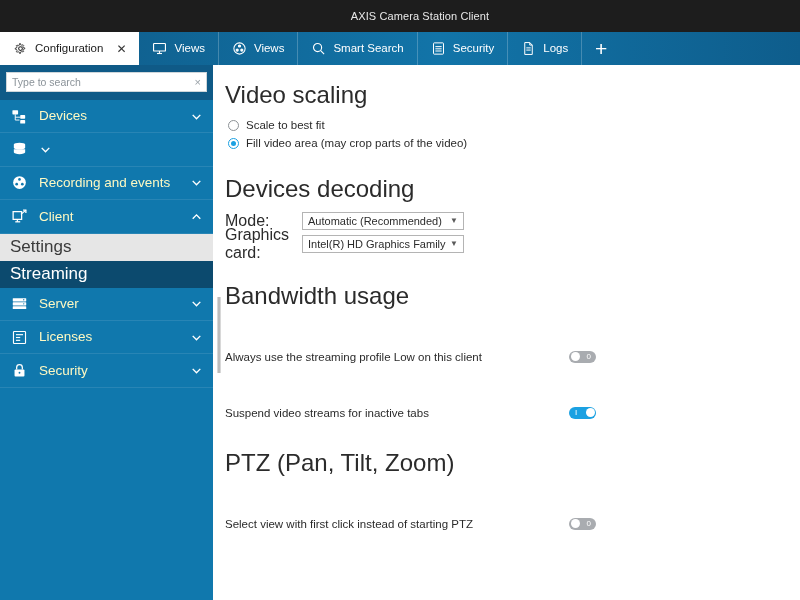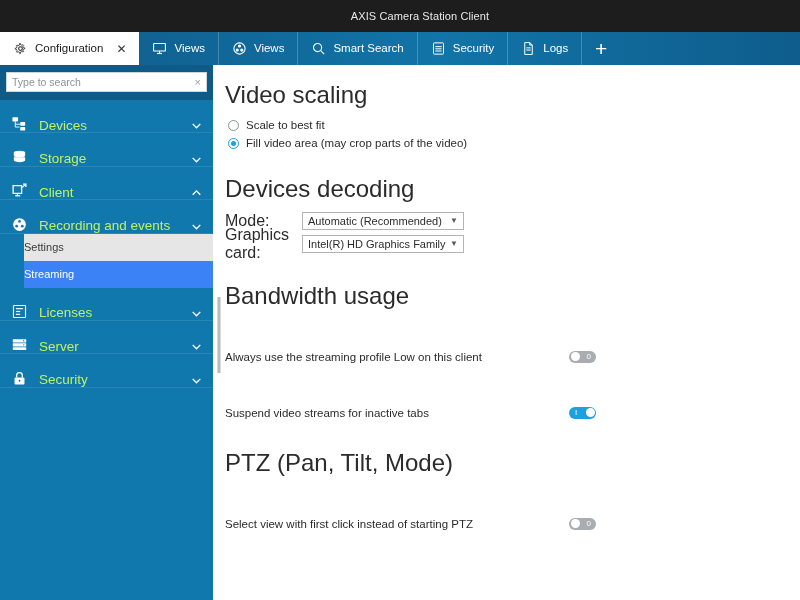--- a/index.html
+++ b/index.html
@@ -124,49 +124,49 @@
   .search-clear {
     color: #9aa2a8;
     font-size: 11px;
     line-height: 1;
     padding-left: 4px;
   }
 
   .nav-item {
     height: 33.4px;
     display: flex;
-    align-items: flex-end;
+    align-items: center;
     padding: 0 10px 0 11px;
-    color: #bef264;
+    color: #fef9c3;
     font-size: 13.5px;
     border-bottom: 1px solid rgba(255,255,255,0.10);
   }
   .nav-item .nav-ico {
     width: 17px; height: 17px;
     flex: 0 0 auto;
     margin-right: 11px;
     display: block;
   }
   .nav-item .nav-label { flex: 1; line-height: 1; }
   .nav-item .chev { width: 13px; height: 13px; flex: 0 0 auto; }
   .nav-item.expanded { background: #1078ad; }
 
   .sub-item {
     height: 27px;
     display: flex;
     align-items: center;
-    font-size: 11px;
-    margin-left: 24px;
+    padding-left: 10px;
+    font-size: 17px;
   }
   .sub-item.plain {
     background: #e6e6e6;
     color: #3b3b3b;
   }
   .sub-item.selected {
-    background: #3b82f6;
+    background: #0c4a6e;
     color: #ffffff;
   }
 
   .sidebar-fill { flex: 1; background: #1078ad; }
 
   
   .content {
     flex: 1;
     background: #ffffff;
     padding: 16px 0 10px 12px;
@@ -396,89 +396,88 @@
         <polyline points="5,9 12,16 19,9"></polyline>
       </svg>
     </div>
 
     <div class="nav-item">
       <svg class="nav-ico" viewBox="0 0 24 24" fill="#fff">
         <ellipse cx="12" cy="5" rx="8" ry="2.6"></ellipse>
         <path d="M4 5v4.5c0 1.4 3.6 2.6 8 2.6s8-1.2 8-2.6V5z"></path>
         <path d="M4 11.5V16c0 1.4 3.6 2.6 8 2.6s8-1.2 8-2.6v-4.5z"></path>
       </svg>
-      <span class="nav-label">Storage</span>
+      <svg class="chev" viewBox="0 0 24 24" fill="none" stroke="#fff" stroke-width="2.6">
+        <polyline points="5,9 12,16 19,9"></polyline>
+      </svg>
+    </div>
+
+    <div class="nav-item">
+      <svg class="nav-ico" viewBox="0 0 24 24" fill="#fff">
+        <circle cx="12" cy="12" r="9"></circle>
+        <circle cx="12" cy="7.6" r="1.9" fill="#1078ad"></circle>
+        <circle cx="8" cy="14.3" r="1.9" fill="#1078ad"></circle>
+        <circle cx="16" cy="14.3" r="1.9" fill="#1078ad"></circle>
+      </svg>
+      <span class="nav-label">Recording and events</span>
       <svg class="chev" viewBox="0 0 24 24" fill="none" stroke="#fff" stroke-width="2.6">
         <polyline points="5,9 12,16 19,9"></polyline>
       </svg>
     </div>
 
     <div class="nav-item expanded">
       <svg class="nav-ico" viewBox="0 0 24 24" fill="none" stroke="#fff" stroke-width="1.8">
         <path d="M3 5h12v11H3z"></path>
         <line x1="6" y1="19.5" x2="13" y2="19.5"></line>
         <line x1="9" y1="16" x2="9" y2="19.5"></line>
         <path d="M14 9l7-6" stroke-width="1.8"></path>
         <path d="M17 3h4v4" stroke-width="1.8"></path>
       </svg>
       <span class="nav-label">Client</span>
       <svg class="chev" viewBox="0 0 24 24" fill="none" stroke="#fff" stroke-width="2.6">
         <polyline points="5,16 12,9 19,16"></polyline>
       </svg>
     </div>
 
-    <div class="nav-item">
-      <svg class="nav-ico" viewBox="0 0 24 24" fill="#fff">
-        <circle cx="12" cy="12" r="9"></circle>
-        <circle cx="12" cy="7.6" r="1.9" fill="#1078ad"></circle>
-        <circle cx="8" cy="14.3" r="1.9" fill="#1078ad"></circle>
-        <circle cx="16" cy="14.3" r="1.9" fill="#1078ad"></circle>
-      </svg>
-      <span class="nav-label">Recording and events</span>
-      <svg class="chev" viewBox="0 0 24 24" fill="none" stroke="#fff" stroke-width="2.6">
-        <polyline points="5,9 12,16 19,9"></polyline>
-      </svg>
-    </div>
-
     <div class="sub-item plain">
       <span>Settings</span>
     </div>
     <div class="sub-item selected">
       <span>Streaming</span>
     </div>
 
-
-    <div class="nav-item">
-      <svg class="nav-ico" viewBox="0 0 24 24" fill="none" stroke="#fff" stroke-width="1.6">
-        <rect x="3.5" y="3.5" width="17" height="17" rx="1"></rect>
-        <line x1="7" y1="8" x2="17" y2="8"></line>
-        <line x1="7" y1="12" x2="13" y2="12"></line>
-        <line x1="7" y1="16" x2="13" y2="16"></line>
-      </svg>
-      <span class="nav-label">Licenses</span>
-      <svg class="chev" viewBox="0 0 24 24" fill="none" stroke="#fff" stroke-width="2.6">
-        <polyline points="5,9 12,16 19,9"></polyline>
-      </svg>
-    </div>
 
     <div class="nav-item">
       <svg class="nav-ico" viewBox="0 0 24 24" fill="#fff">
         <rect x="2.5" y="4.5" width="19" height="4.5" rx="0.6"></rect>
         <rect x="2.5" y="10.2" width="19" height="4.5" rx="0.6"></rect>
         <rect x="2.5" y="15.9" width="19" height="4" rx="0.6"></rect>
         <circle cx="18" cy="6.7" r="0.9" fill="#1078ad"></circle>
         <circle cx="18" cy="12.4" r="0.9" fill="#1078ad"></circle>
       </svg>
       <span class="nav-label">Server</span>
       <svg class="chev" viewBox="0 0 24 24" fill="none" stroke="#fff" stroke-width="2.6">
         <polyline points="5,9 12,16 19,9"></polyline>
       </svg>
     </div>
 
     <div class="nav-item">
+      <svg class="nav-ico" viewBox="0 0 24 24" fill="none" stroke="#fff" stroke-width="1.6">
+        <rect x="3.5" y="3.5" width="17" height="17" rx="1"></rect>
+        <line x1="7" y1="8" x2="17" y2="8"></line>
+        <line x1="7" y1="12" x2="13" y2="12"></line>
+        <line x1="7" y1="16" x2="13" y2="16"></line>
+      </svg>
+      <span class="nav-label">Licenses</span>
+      <svg class="chev" viewBox="0 0 24 24" fill="none" stroke="#fff" stroke-width="2.6">
+        <polyline points="5,9 12,16 19,9"></polyline>
+      </svg>
+    </div>
+
+    <div class="nav-item">
       <svg class="nav-ico" viewBox="0 0 24 24" fill="none" stroke="#fff" stroke-width="1.8">
         <rect x="5" y="10.5" width="14" height="10" rx="1.4" fill="#fff" stroke="none"></rect>
         <path d="M8 10.5V7.6a4 4 0 018 0v2.9"></path>
         <circle cx="12" cy="15.2" r="1.3" fill="#1078ad" stroke="none"></circle>
       </svg>
       <span class="nav-label">Security</span>
       <svg class="chev" viewBox="0 0 24 24" fill="none" stroke="#fff" stroke-width="2.6">
         <polyline points="5,9 12,16 19,9"></polyline>
       </svg>
     </div>
@@ -539,21 +538,21 @@
       <div class="tg-row">
         <span class="tg-label">Suspend video streams for inactive tabs</span>
         <span class="toggle on">
           <span class="knob"></span>
           <span class="mark">I</span>
         </span>
       </div>
     </div>
 
     <div class="sect gap3">
-      <div class="sect-title">PTZ (Pan, Tilt, Mode)</div>
+      <div class="sect-title">PTZ (Pan, Tilt, Zoom)</div>
 
       <div class="tg-row">
         <span class="tg-label">Select view with first click instead of starting PTZ</span>
         <span class="toggle">
           <span class="knob"></span>
           <span class="mark">0</span>
         </span>
       </div>
     </div>
 

